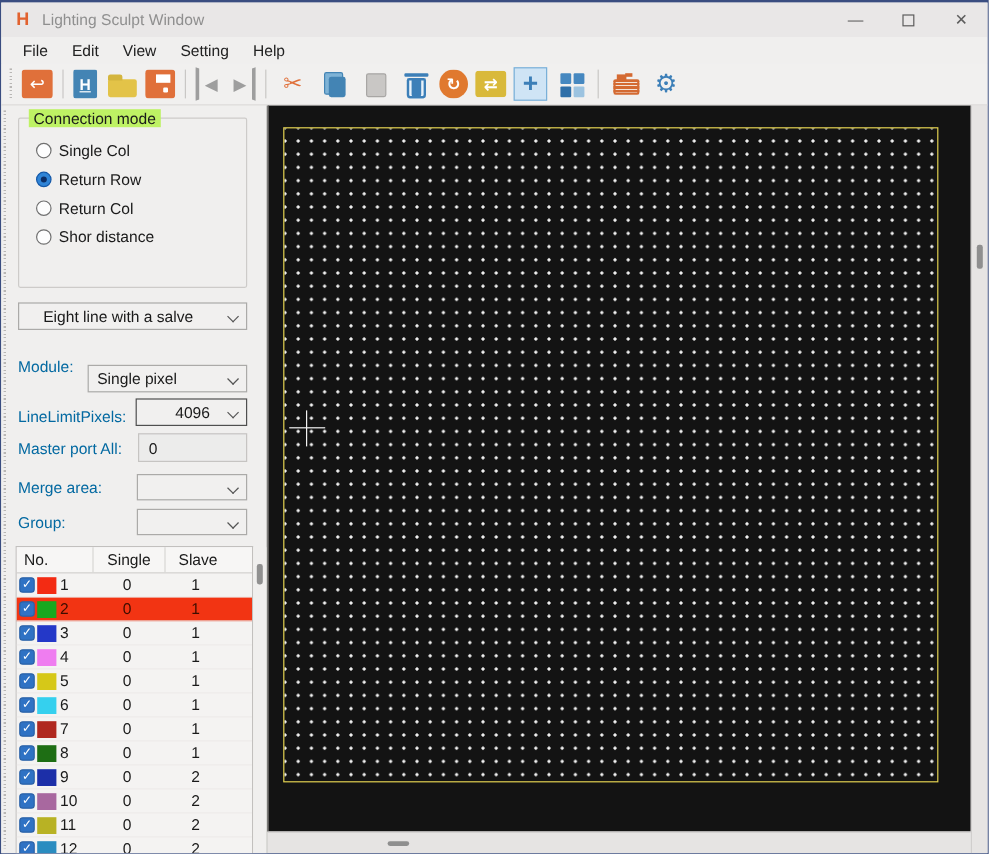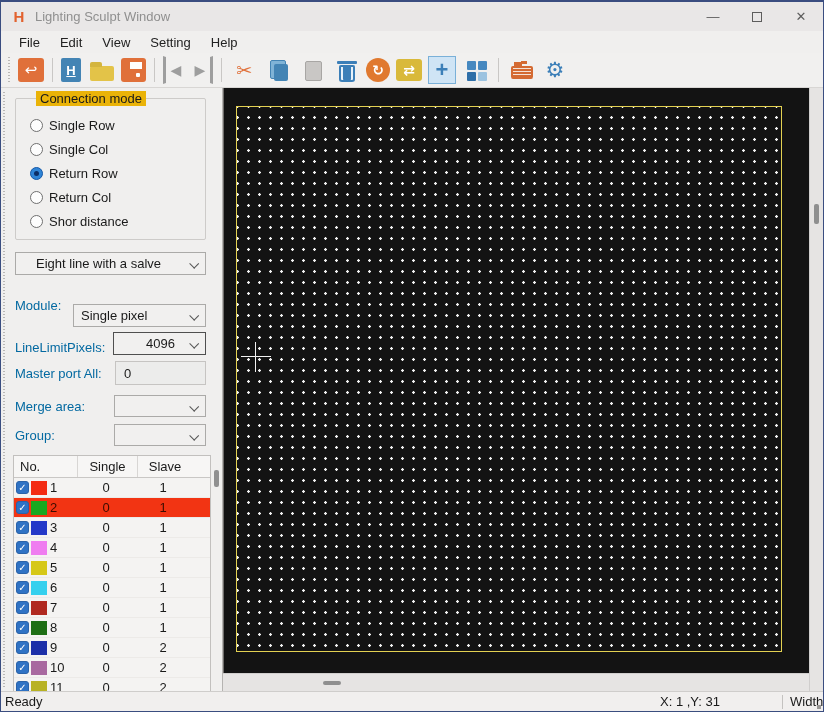--- a/index.html
+++ b/index.html
@@ -53,21 +53,21 @@
   .tbtn[data-disabled="true"] { opacity:.95; }
 
   
   .content { flex:1 1 auto; display:flex; min-height:0; }
 
   
   .sidepanel { width:222px; background:#f0efee; border-right:1px solid #b5b3b1; position:relative; padding-left:10px; flex:0 0 auto; overflow:hidden; }
   .panel-grip { position:absolute; left:2px; top:4px; bottom:4px; width:3px; background-image:repeating-linear-gradient(to bottom,#b9b7b5 0 1px,transparent 1px 3px); background-size:2px 100%; background-repeat:no-repeat; }
 
   .groupbox { margin:10px 16px 0 4px; border:1px solid #cdcbc9; border-radius:2px; position:relative; padding:14px 0 8px 14px; height:142px; }
-  .groupbox-label { position:absolute; top:-8px; left:20px; background:#eab308; padding:0 4px; color:#1a1a1a; }
+  .groupbox-label { position:absolute; top:-8px; left:8px; background:#bef264; padding:0 4px; color:#1a1a1a; }
   .radio-row { display:flex; align-items:center; height:24px; gap:6px; }
   .radio { width:13px; height:13px; border-radius:50%; border:1px solid #707070; background:#fdfdfd; flex:0 0 auto; position:relative; }
   .radio.on { border-color:#1458a8; background:#2f84d6; }
   .radio.on::after { content:""; position:absolute; inset:3px; border-radius:50%; background:#0c2e66; }
 
   .combo { height:23px; background:#f1f0ef; border:1px solid #abaaa8; display:flex; align-items:center; padding:0 22px 0 7px; position:relative; color:#1a1a1a; }
   .combo::after { content:""; position:absolute; right:8px; top:8px; width:6px; height:6px; border-right:1px solid #555; border-bottom:1px solid #555; transform:rotate(45deg) translateY(-1px); }
   .combo.focused { border:1px solid #4f4f4f; }
   .combo-wide { margin:12px 16px 0 4px;padding-left:20px; }
 
@@ -167,24 +167,20 @@
   <div class="content">
 
     <div class="sidepanel">
       <div class="panel-grip"></div>
 
       <div class="groupbox">
         <span class="groupbox-label">Connection mode</span>
         <div id="radio-list">
             <div class="radio-row">
               <span class="radio"></span>
-              <span>Single Row</span>
-            </div>
-            <div class="radio-row">
-              <span class="radio"></span>
               <span>Single Col</span>
             </div>
             <div class="radio-row">
               <span class="radio on"></span>
               <span>Return Row</span>
             </div>
             <div class="radio-row">
               <span class="radio"></span>
               <span>Return Col</span>
             </div>
@@ -343,21 +339,14 @@
         <div class="hthumb"></div>
       </div>
     </div>
 
     <div class="vscroll">
       <div class="vthumb"></div>
     </div>
 
   </div>
 
-  <div class="statusbar">
-    <span class="status-ready">Ready</span>
-    <span class="status-coords">X: 1 ,Y: 31</span>
-    <span class="status-sep"></span>
-    <span class="status-width">Width</span>
-    <span class="resize-grip"></span>
-  </div>
 
 </div>
 
 </body></html>

